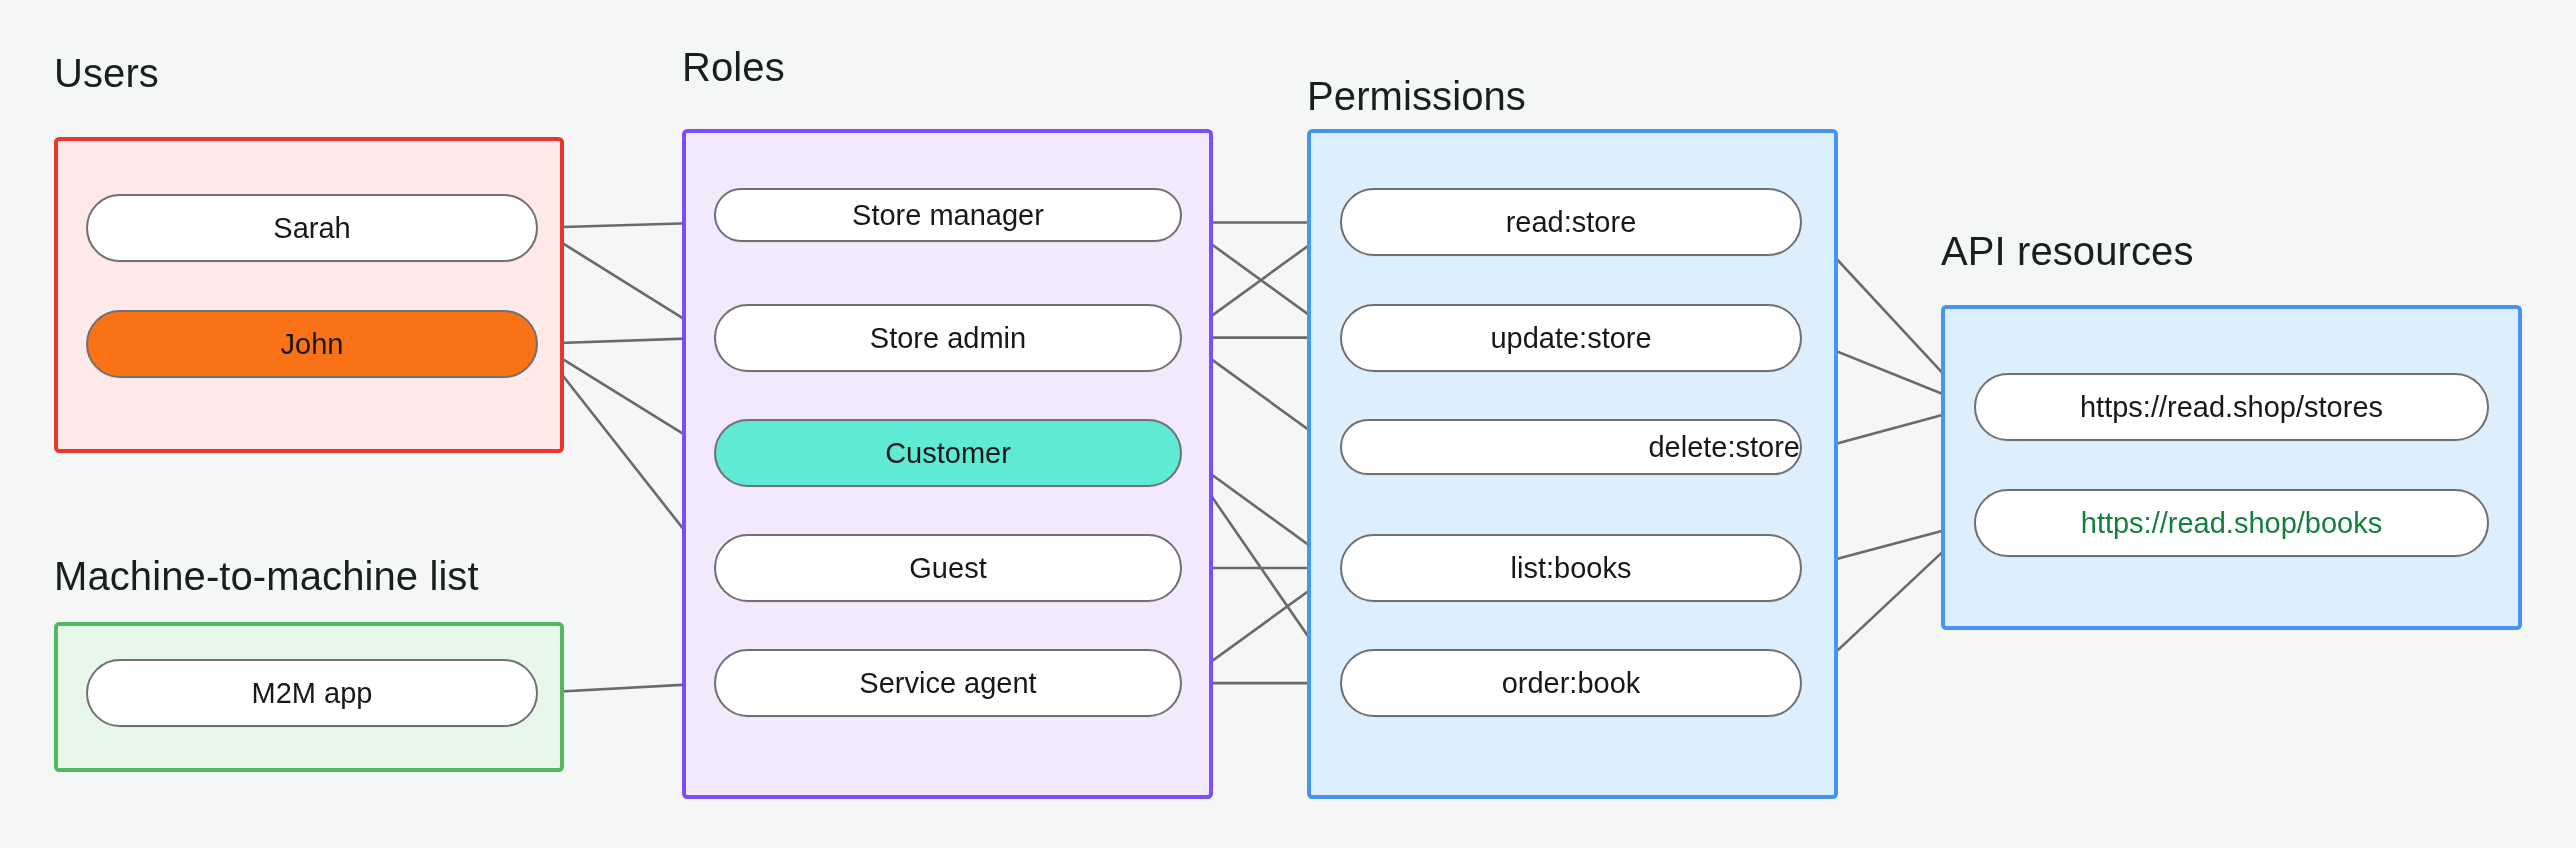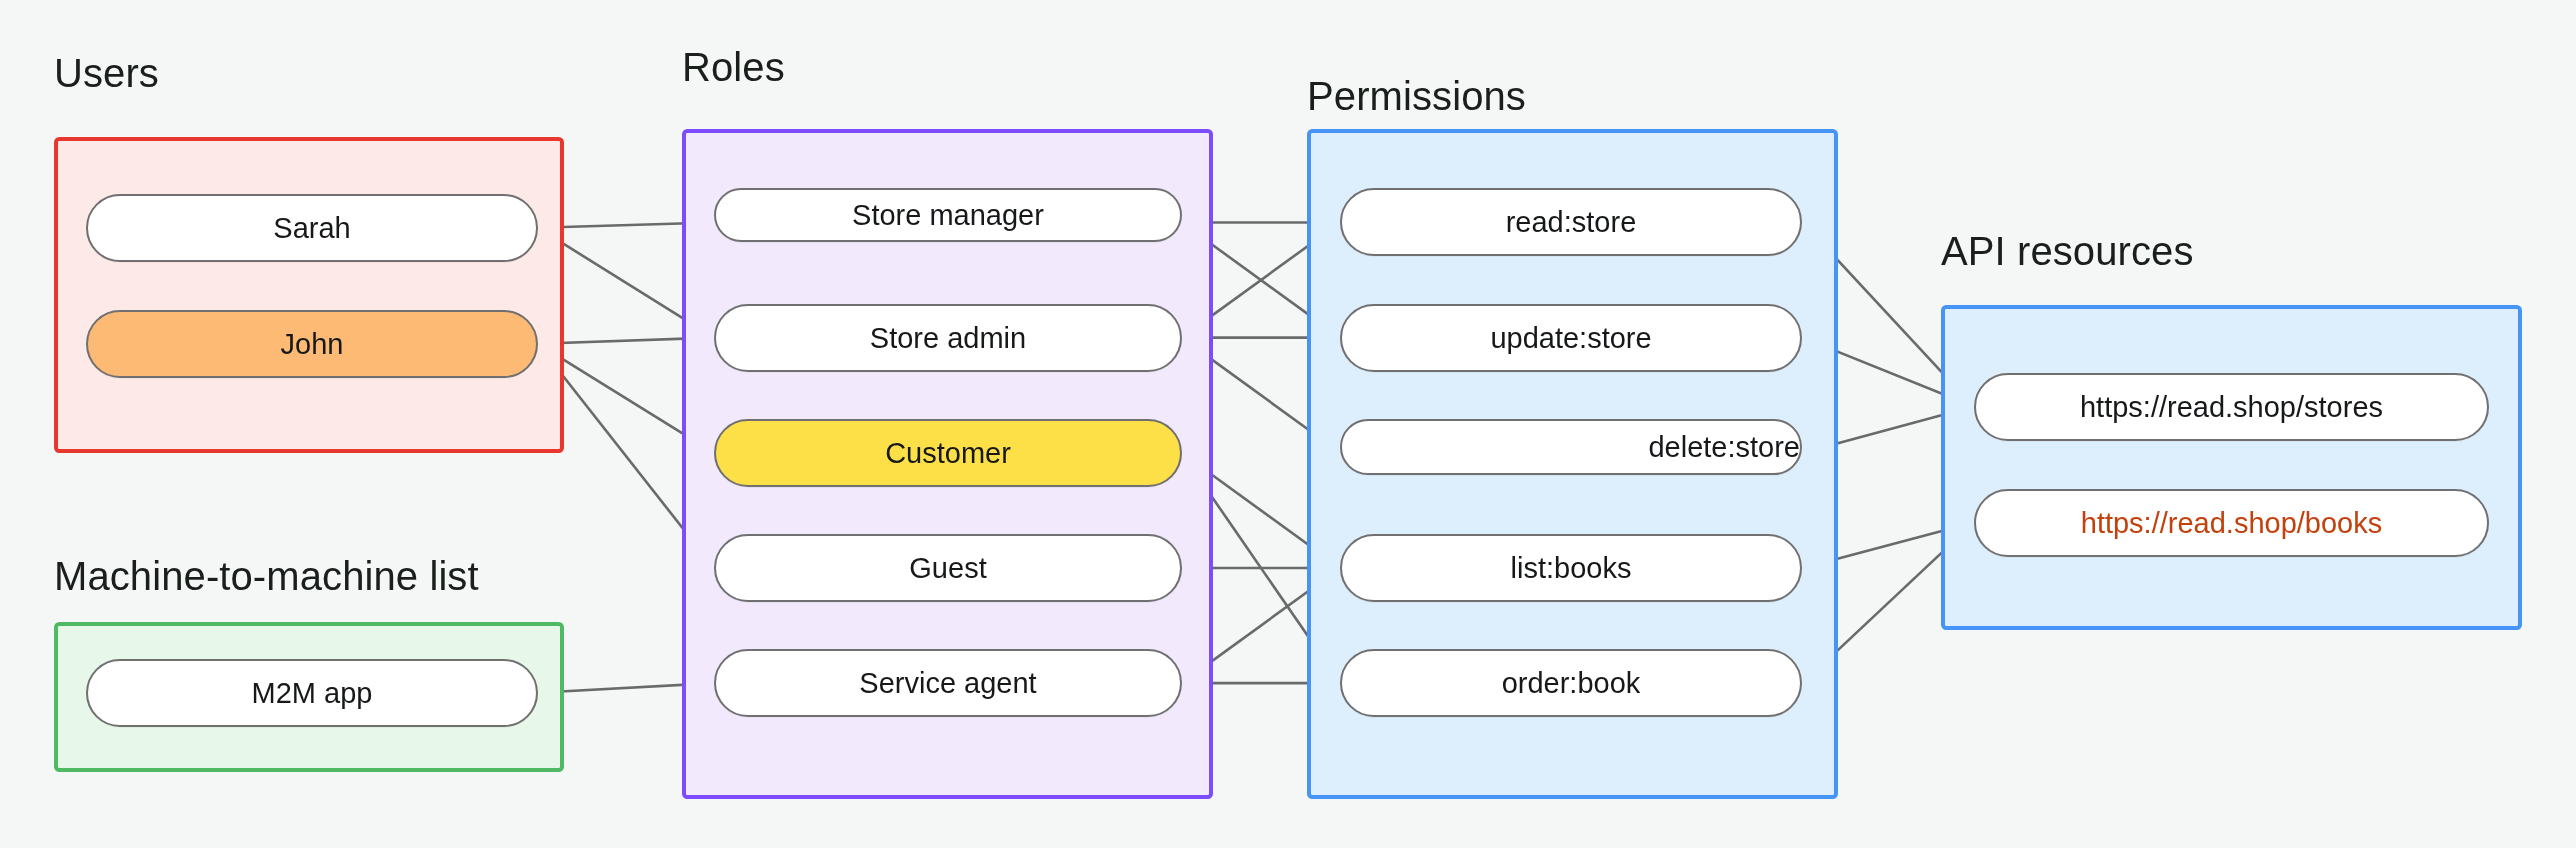--- a/index.html
+++ b/index.html
@@ -97,37 +97,37 @@
       <circle cx="1536" cy="783" r="10" fill="#6a6a6a"></circle>
       <circle cx="2262" cy="466" r="10" fill="#6a6a6a"></circle>
       <circle cx="2262" cy="599" r="10" fill="#6a6a6a"></circle>
     </svg>
   <div id="groups-layer">
       <div class="group-label" style="left: 54px; top: 51px;">Users</div>
       <div class="group-box" style="left: 54px; top: 137px; width: 510px; height: 316px; border-color: rgb(232, 55, 44); background: rgb(253, 234, 232);"></div>
       <div class="node" style="left: 86px; top: 194px; width: 452px; height: 68px; border-color: rgb(112, 112, 112); background: rgb(255, 255, 255); color: rgb(22, 24, 26);">
         <span class="node-label">Sarah</span>
       </div>
-      <div class="node" style="left: 86px; top: 310px; width: 452px; height: 68px; border-color: rgb(112, 112, 112); background: #fdba74; color: rgb(22, 24, 26);">
+      <div class="node" style="left: 86px; top: 310px; width: 452px; height: 68px; border-color: rgb(112, 112, 112); background: #f97316; color: rgb(22, 24, 26);">
         <span class="node-label">John</span>
       </div>
       <div class="group-label" style="left: 54px; top: 554px;">Machine-to-machine list</div>
       <div class="group-box" style="left: 54px; top: 622px; width: 510px; height: 150px; border-color: rgb(79, 185, 99); background: rgb(231, 247, 233);"></div>
       <div class="node" style="left: 86px; top: 659px; width: 452px; height: 68px; border-color: rgb(112, 112, 112); background: rgb(255, 255, 255); color: rgb(22, 24, 26);">
         <span class="node-label">M2M app</span>
       </div>
       <div class="group-label" style="left: 682px; top: 45px;">Roles</div>
       <div class="group-box" style="left: 682px; top: 129px; width: 531px; height: 670px; border-color: rgb(124, 77, 255); background: rgb(242, 233, 253);"></div>
       <div class="node" style="left: 714px; top: 188px; width: 468px; height: 54px; border-color: rgb(112, 112, 112); background: rgb(255, 255, 255); color: rgb(22, 24, 26);">
         <span class="node-label">Store manager</span>
       </div>
       <div class="node" style="left: 714px; top: 304px; width: 468px; height: 68px; border-color: rgb(112, 112, 112); background: rgb(255, 255, 255); color: rgb(22, 24, 26);">
         <span class="node-label">Store admin</span>
       </div>
-      <div class="node" style="left: 714px; top: 419px; width: 468px; height: 68px; border-color: rgb(112, 112, 112); background: #fde047; color: rgb(22, 24, 26);">
+      <div class="node" style="left: 714px; top: 419px; width: 468px; height: 68px; border-color: rgb(112, 112, 112); background: #5eead4; color: rgb(22, 24, 26);">
         <span class="node-label">Customer</span>
       </div>
       <div class="node" style="left: 714px; top: 534px; width: 468px; height: 68px; border-color: rgb(112, 112, 112); background: rgb(255, 255, 255); color: rgb(22, 24, 26);">
         <span class="node-label">Guest</span>
       </div>
       <div class="node" style="left: 714px; top: 649px; width: 468px; height: 68px; border-color: rgb(112, 112, 112); background: rgb(255, 255, 255); color: rgb(22, 24, 26);">
         <span class="node-label">Service agent</span>
       </div>
       <div class="group-label" style="left: 1307px; top: 45px; margin-top: 29px;">Permissions</div>
       <div class="group-box" style="left: 1307px; top: 129px; width: 531px; height: 670px; border-color: rgb(70, 148, 245); background: rgb(221, 238, 253);"></div>
@@ -144,18 +144,18 @@
         <span class="node-label">list:books</span>
       </div>
       <div class="node" style="left: 1340px; top: 649px; width: 462px; height: 68px; border-color: rgb(112, 112, 112); background: rgb(255, 255, 255); color: rgb(22, 24, 26); align-items: center;">
         <span class="node-label">order:book</span>
       </div>
       <div class="group-label" style="left: 1941px; top: 229px;">API resources</div>
       <div class="group-box" style="left: 1941px; top: 305px; width: 581px; height: 325px; border-color: rgb(70, 148, 245); background: rgb(221, 238, 253);"></div>
       <div class="node" style="left: 1974px; top: 373px; width: 515px; height: 68px; border-color: rgb(112, 112, 112); background: rgb(255, 255, 255); color: rgb(22, 24, 26);">
         <span class="node-label">https://read.shop/stores</span>
       </div>
-      <div class="node" style="left: 1974px; top: 489px; width: 515px; height: 68px; border-color: rgb(112, 112, 112); background: rgb(255, 255, 255); color: #c2410c;">
+      <div class="node" style="left: 1974px; top: 489px; width: 515px; height: 68px; border-color: rgb(112, 112, 112); background: rgb(255, 255, 255); color: #15803d;">
         <span class="node-label">https://read.shop/books</span>
       </div>
     </div>
 </div>
 
 
 </body></html>

